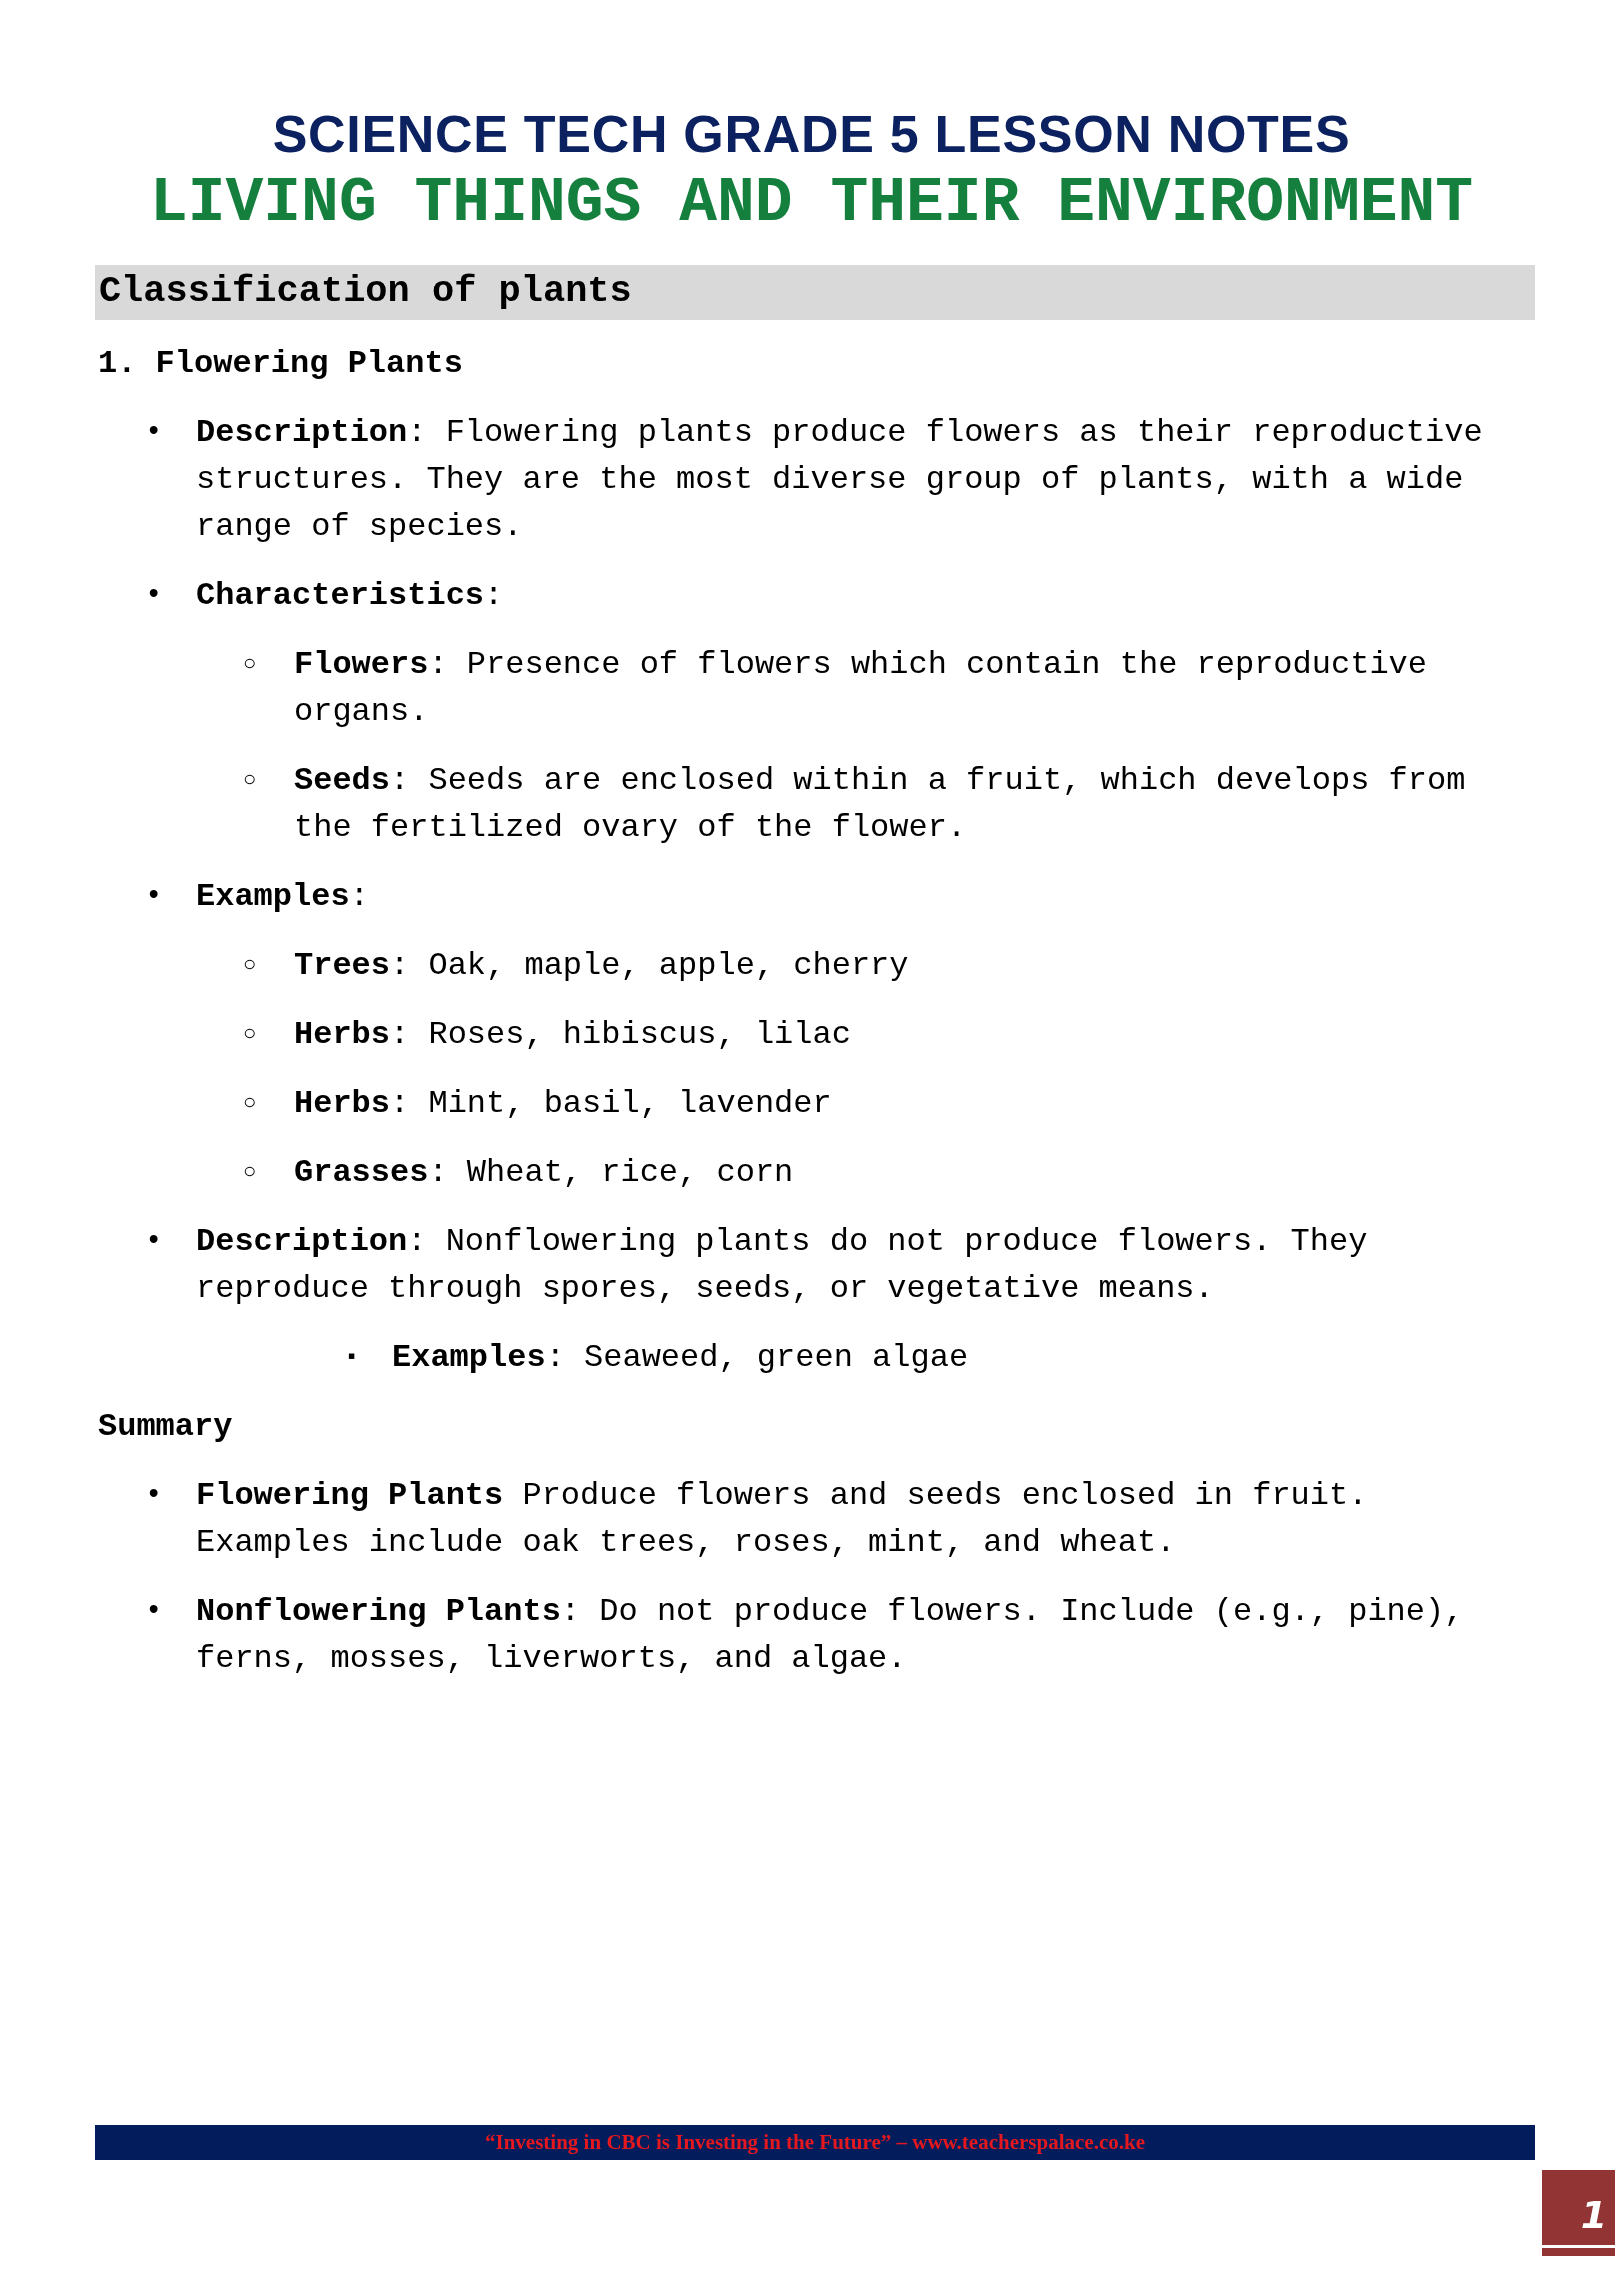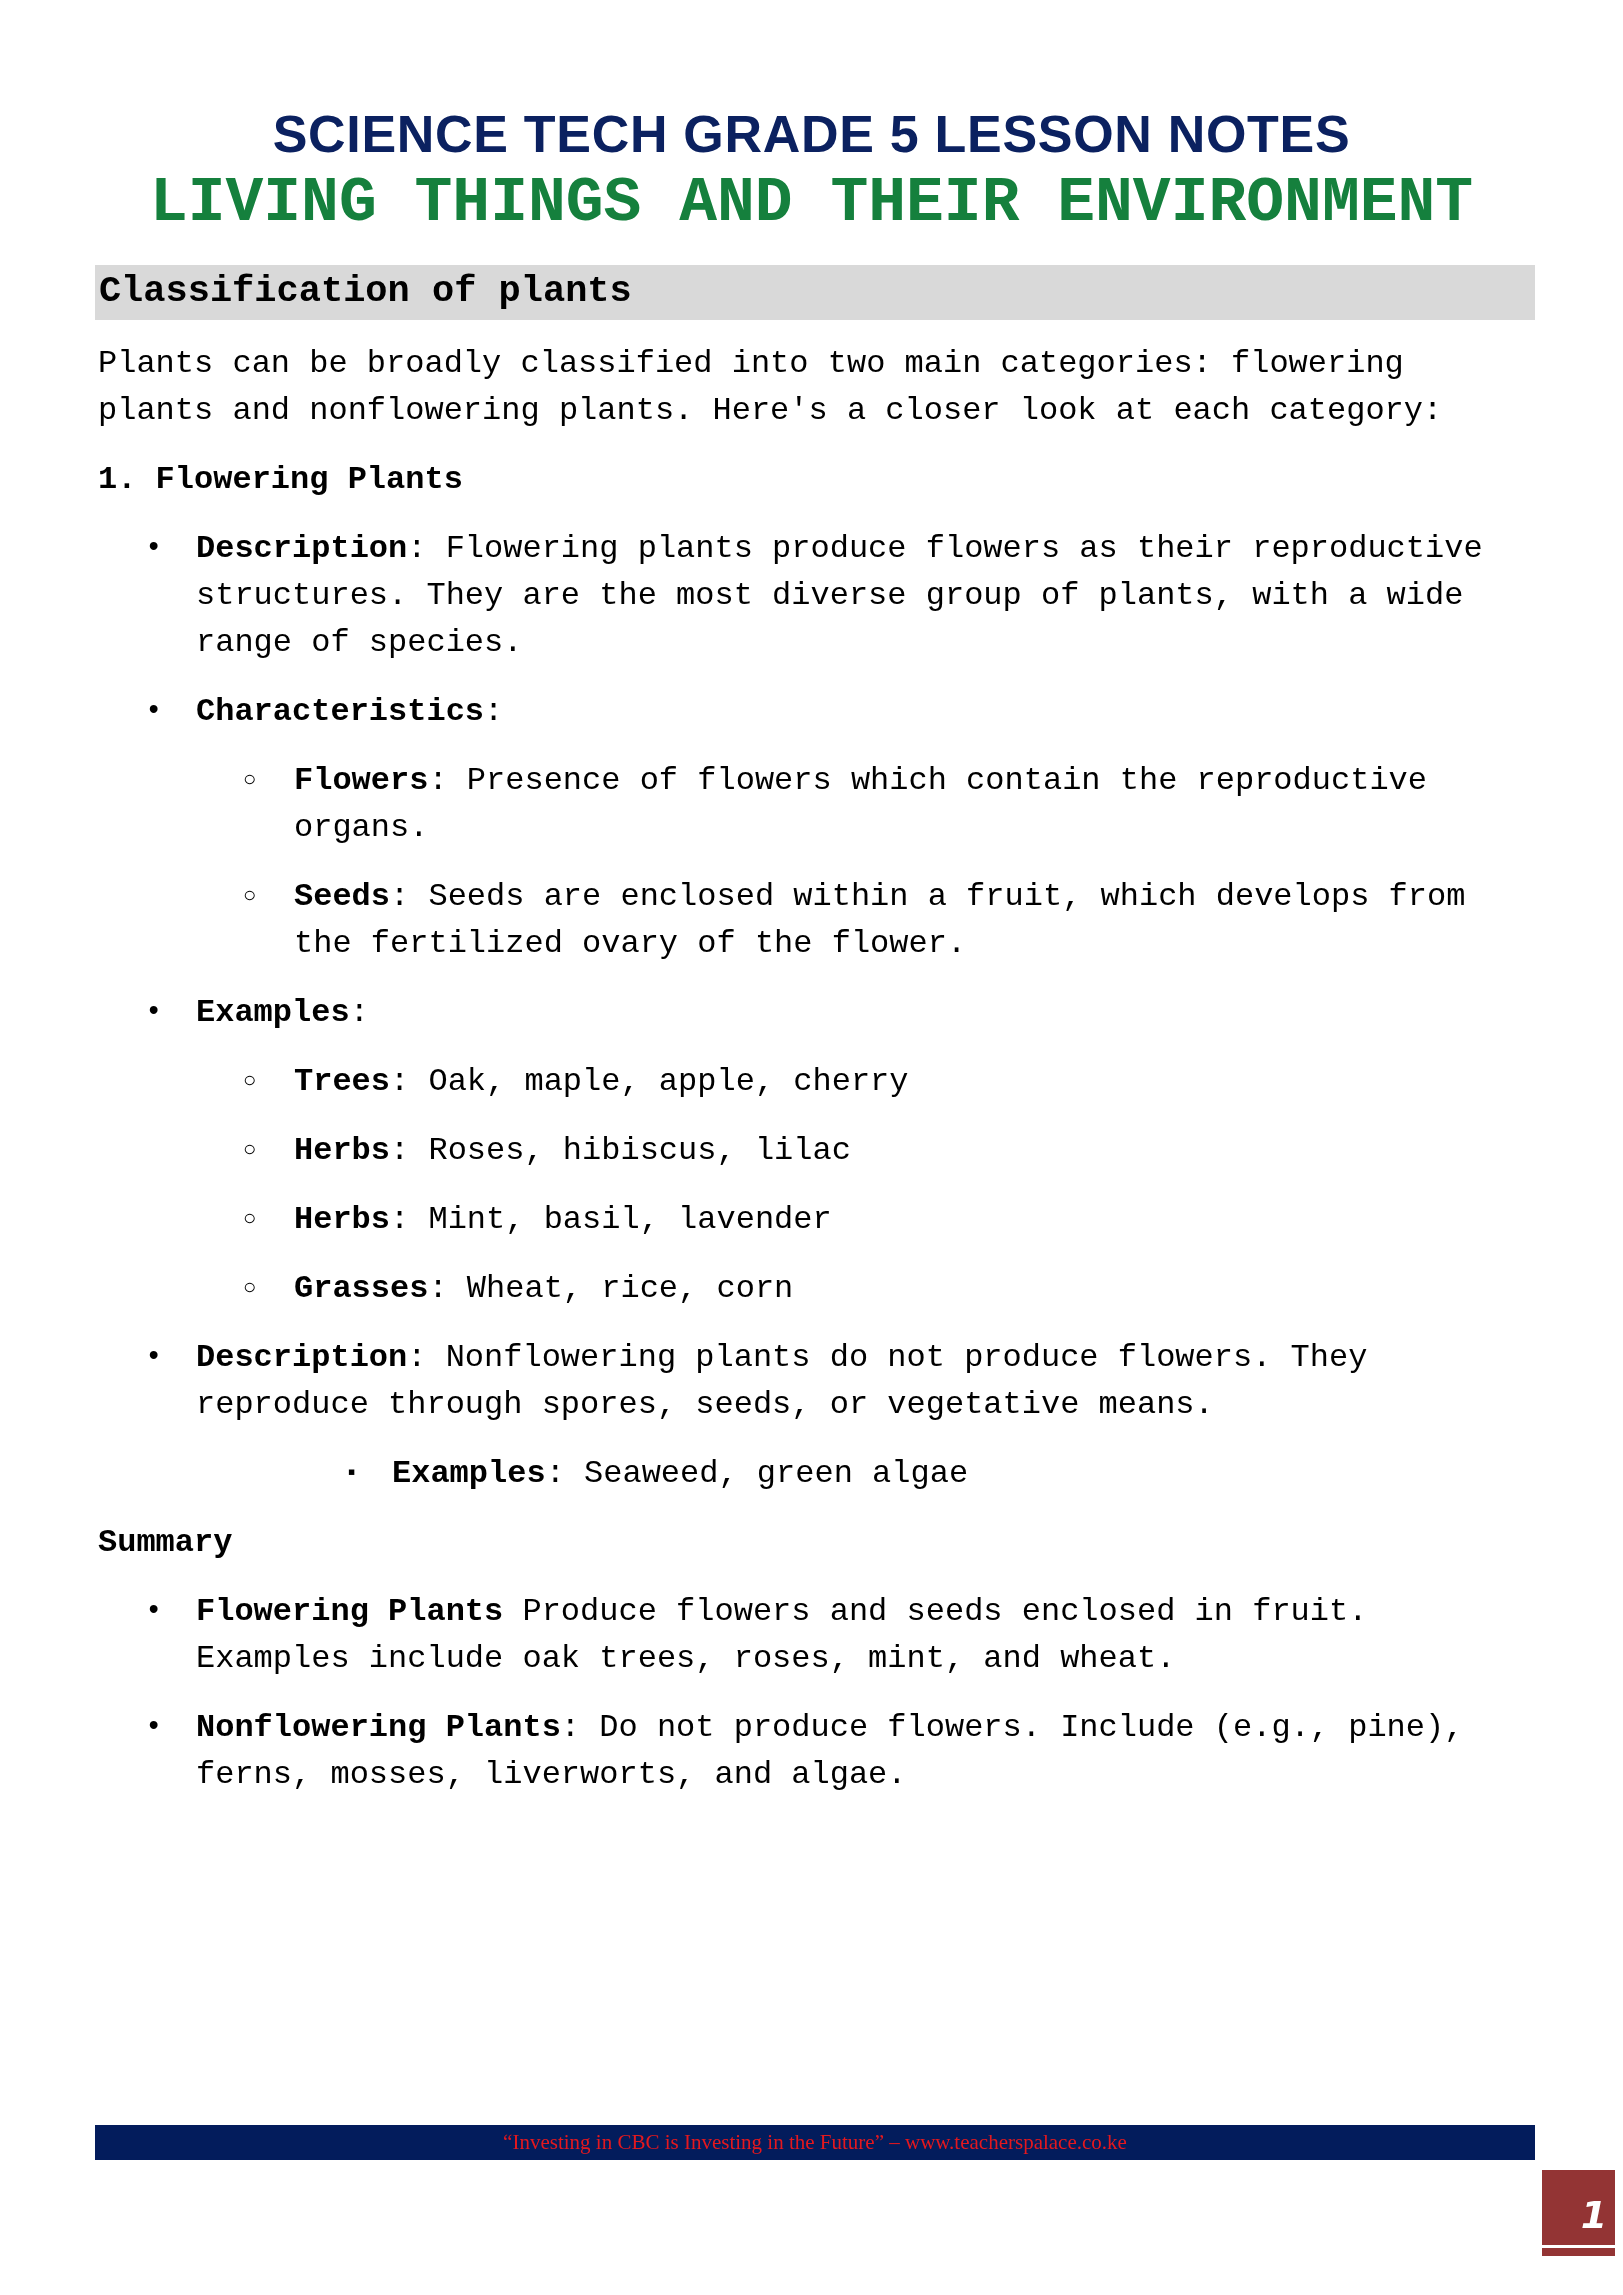--- a/index.html
+++ b/index.html
@@ -34,21 +34,21 @@
     .bullet { position: absolute; top: 0; }
     .lvl1 .bullet { left: 47px; font-size: 29px; }
     .lvl2 .bullet { left: 145px; font-size: 22px; }
     .lvl3 .bullet { left: 247px; font-size: 22px; }
     b { font-weight: bold; margin-top: 24px; }
     .footer-bar {
       position: absolute; left: 95px; top: 2125px; width: 1440px; height: 35px;
       background: #031c5c; text-align: center;
     }
     .footer-bar span {
-      font-family: "Liberation Serif", "DejaVu Serif", serif; font-weight: normal;
+      font-family: "Liberation Serif", "DejaVu Serif", serif; font-weight: bold;
       color: #e4181e; font-size: 21px; line-height: 35px;
     }
     .page-num {
       position: absolute; left: 1542px; top: 2170px; width: 73px; height: 86px;
       background: #933434;
     }
     .page-num .num {
       position: absolute; right: 7.9px; top: 26px; color: #fff; font-style: italic; font-weight: bold;
       font-family: "DejaVu Sans", sans-serif; font-size: 38px; line-height: 39px;
     }
@@ -60,21 +60,20 @@
 <div class="page-header">
   <div class="title-main">SCIENCE TECH GRADE 5 LESSON NOTES</div>
   <div class="title-sub">LIVING THINGS AND THEIR ENVIRONMENT</div>
 </div>
 
 <div class="section-bar">
   <span>Classification of plants</span>
 </div>
 
 <div class="content">
-  <p class="para">Plants can be broadly classified into two main categories: flowering plants and nonflowering plants. Here's a closer look at each category:</p>
 
   <div class="h">1. Flowering Plants</div>
 
   <div class="li lvl1">
     <span class="bullet">•</span>
     <b>Description</b><span>: Flowering plants produce flowers as their reproductive structures. They are the most diverse group of plants, with a wide range of species.</span>
   </div>
 
   <div class="li lvl1">
     <span class="bullet">•</span>

